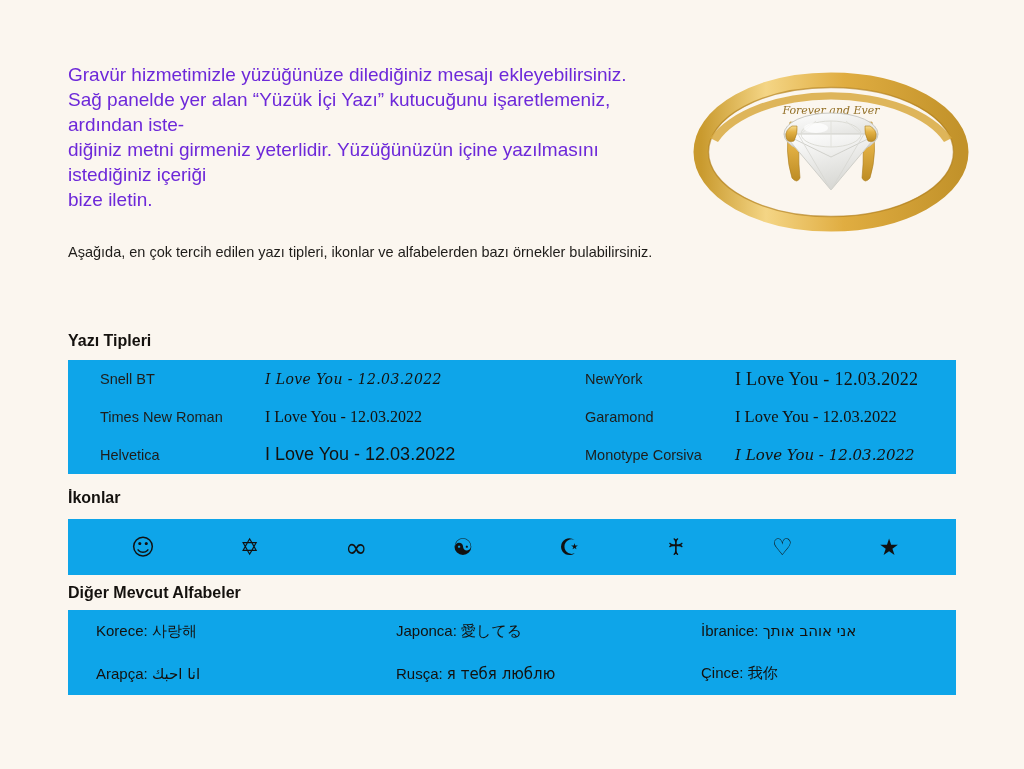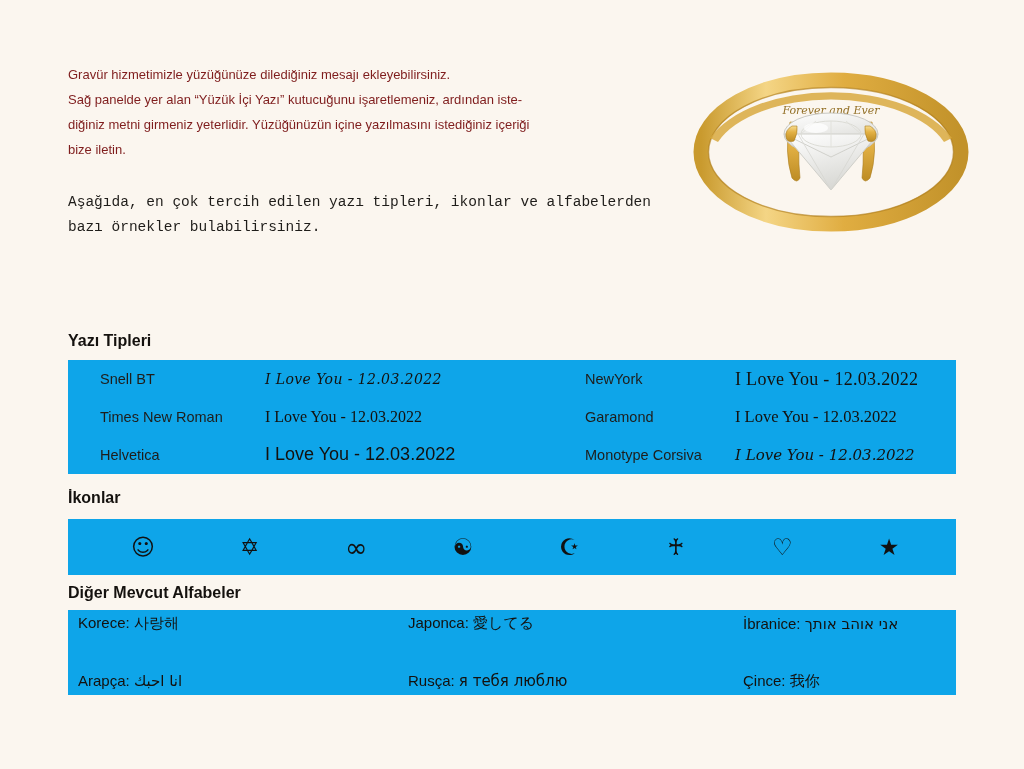--- a/index.html
+++ b/index.html
@@ -31,33 +31,32 @@
   }
   .title {
     font-size: 27px;
     font-weight: bold;
     letter-spacing: -0.2px;
     color: #14110e;
     margin: 0 0 26px 0;
     line-height: 1.2;
   }
   .intro {
-    font-size: 13px;
+    font-size: 19px;
     line-height: 25px;
-    color: #7f1d1d;
+    color: #6d28d9;
     margin: 0;
     max-width: 610px;
   }
   .intro-2 {
     font-size: 14.5px;
     line-height: 25px;
     color: #1f1d1a;
     margin: 28px 0 0 0;
     max-width: 740px;
-    font-family: Liberation Mono, monospace;
   }
 
   
   .ring-wrap {
     position: absolute;
     right: 48px;
     top: 62px;
     width: 290px;
     height: 175px;
   }
@@ -164,23 +163,22 @@
   #alphabets-panel {
     top: 610px;
     height: 85px;
   }
   .alpha-grid {
     display: grid;
     grid-template-columns: 300px 305px auto;
     grid-template-rows: 1fr 1fr;
     align-items: center;
     height: 100%;
-    padding-left: 10px;
+    padding-left: 28px;
     box-sizing: border-box;
-    gap: 30px;
   }
   .alpha-item {
     font-size: 15px;
     color: #14110e;
     font-family: "Liberation Sans", sans-serif;
   }
   .alpha-item .lbl {
     color: #14110e;
   }
   .alpha-item .val {

